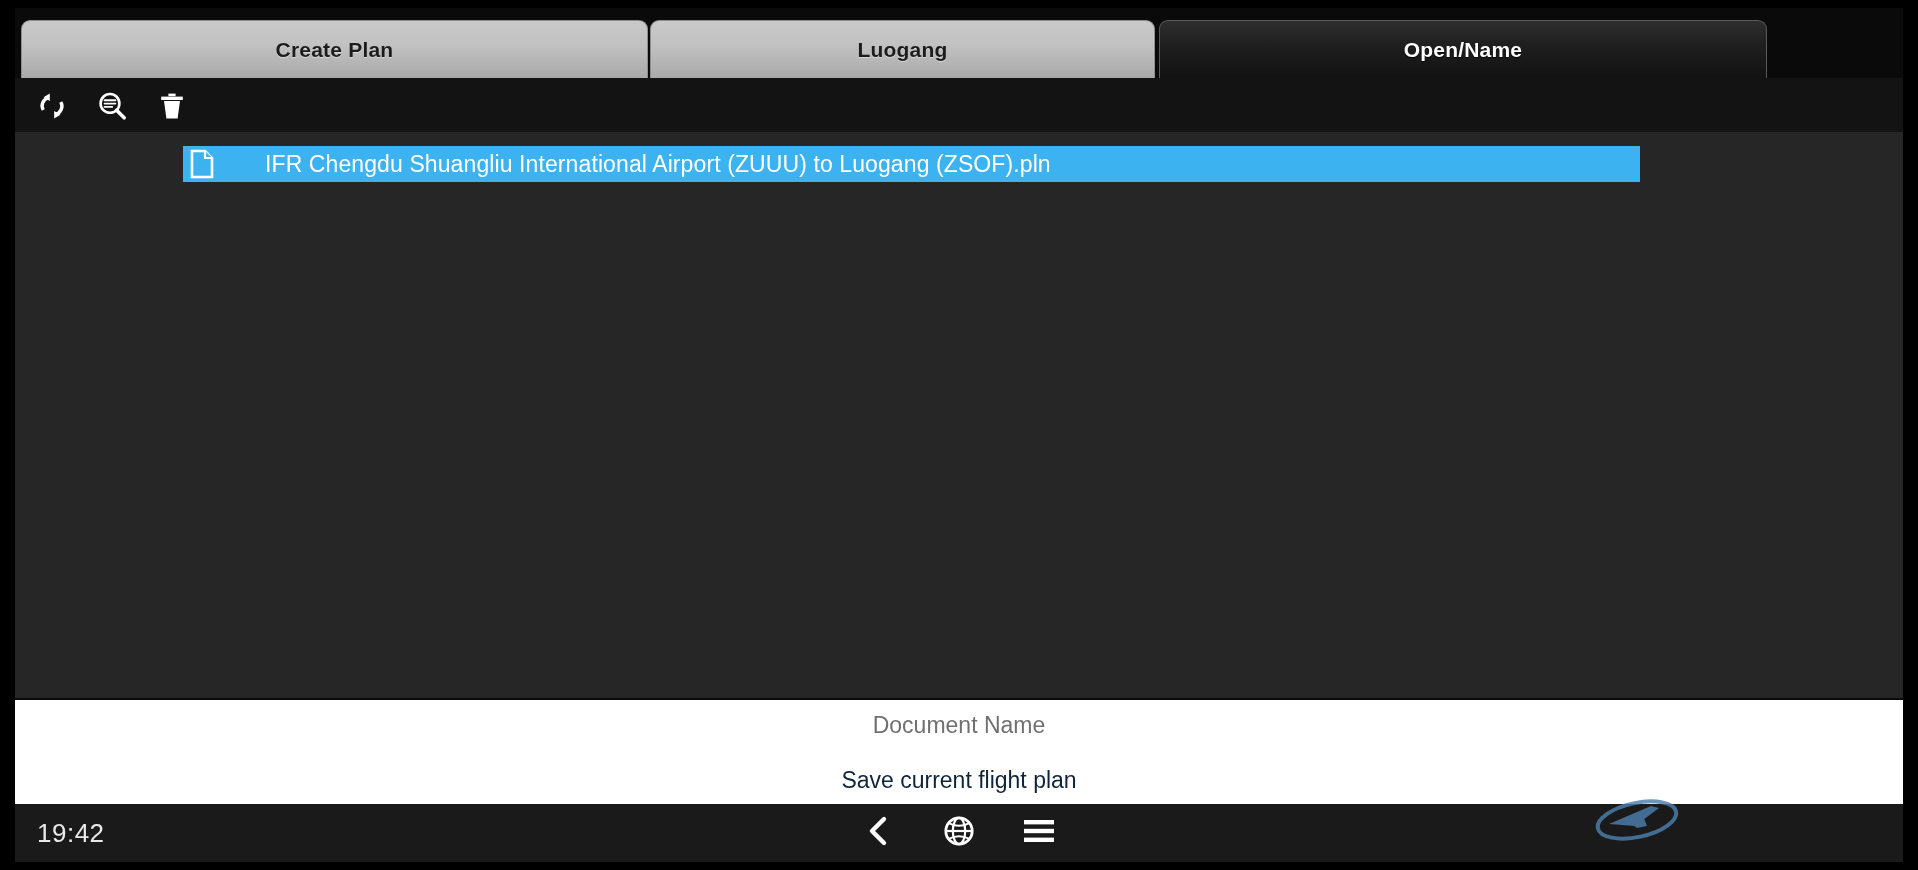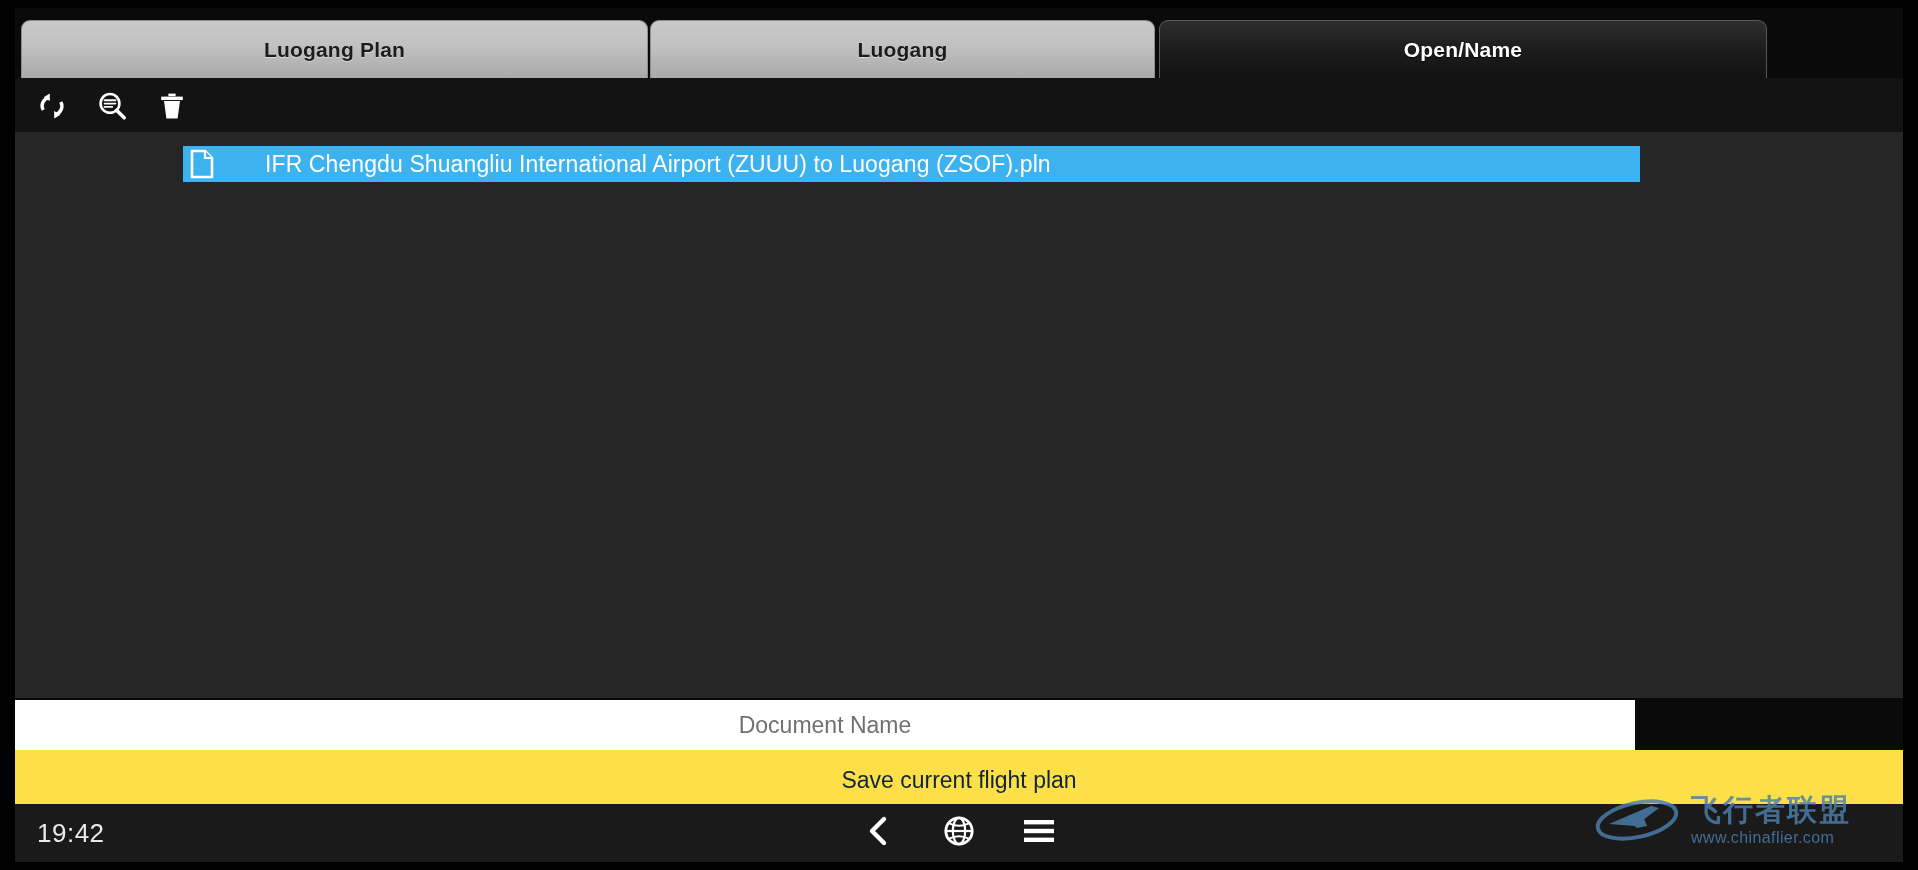--- a/index.html
+++ b/index.html
@@ -139,21 +139,21 @@
     font-size: 23px;
     white-space: nowrap;
     letter-spacing: 0.1px;
   }
 
   
   #doc-name-field {
     position: absolute;
     left: 0px;
     top: 692px;
-    width: 1620px;
+    width: 1888px;
     height: 50px;
     background: #ffffff;
     border: none;
     outline: none;
     text-align: center;
     font-family: "Liberation Sans", sans-serif;
     font-size: 23px;
     color: #222222;
     box-sizing: border-box;
   }
@@ -162,21 +162,21 @@
     opacity: 1;
   }
 
   
   #save-button {
     position: absolute;
     left: 0px;
     top: 742px;
     width: 1888px;
     height: 60px;
-    background: #fde047;
+    background: #ffffff;
     border: none;
     display: flex;
     align-items: center;
     justify-content: center;
     font-family: "Liberation Sans", sans-serif;
     font-size: 23px;
     color: #11253a;
     cursor: pointer;
     box-sizing: border-box;
   }
@@ -250,21 +250,21 @@
   }
 </style>
 </head>
 <body>
 
 <div id="app-root">
   <div id="panel">
 
     <div id="tab-bar">
       <div id="tab-flight-plan" class="tab inactive">
-        <span>Luogang Plan</span>
+        <span>Create Plan</span>
       </div>
       <div id="tab-create" class="tab inactive">
         <span>Luogang</span>
       </div>
       <div id="tab-open-save" class="tab active">
         <span>Open/Name</span>
       </div>
     </div>
 
     <div id="toolbar">
@@ -366,20 +366,16 @@
     </div>
 
     <div id="watermark">
       <span class="wm-logo">
         <svg width="96" height="64" viewBox="0 0 96 64">
           <ellipse cx="48" cy="34" rx="40" ry="17" transform="rotate(-12 48 34)" fill="none" stroke="#4d7fad" stroke-width="4"></ellipse>
           <path d="M20 38 L62 20 L70 22 L46 40 Z" fill="#4d7fad"></path>
           <path d="M40 36 L54 30 L58 40 L48 42 Z" fill="#4d7fad"></path>
         </svg>
       </span>
-      <span class="wm-text">
-        <span class="wm-cn">飞行者联盟</span>
-        <span class="wm-url">www.chinaflier.com</span>
-      </span>
     </div>
 
   </div>
 </div>
 
 </body></html>

